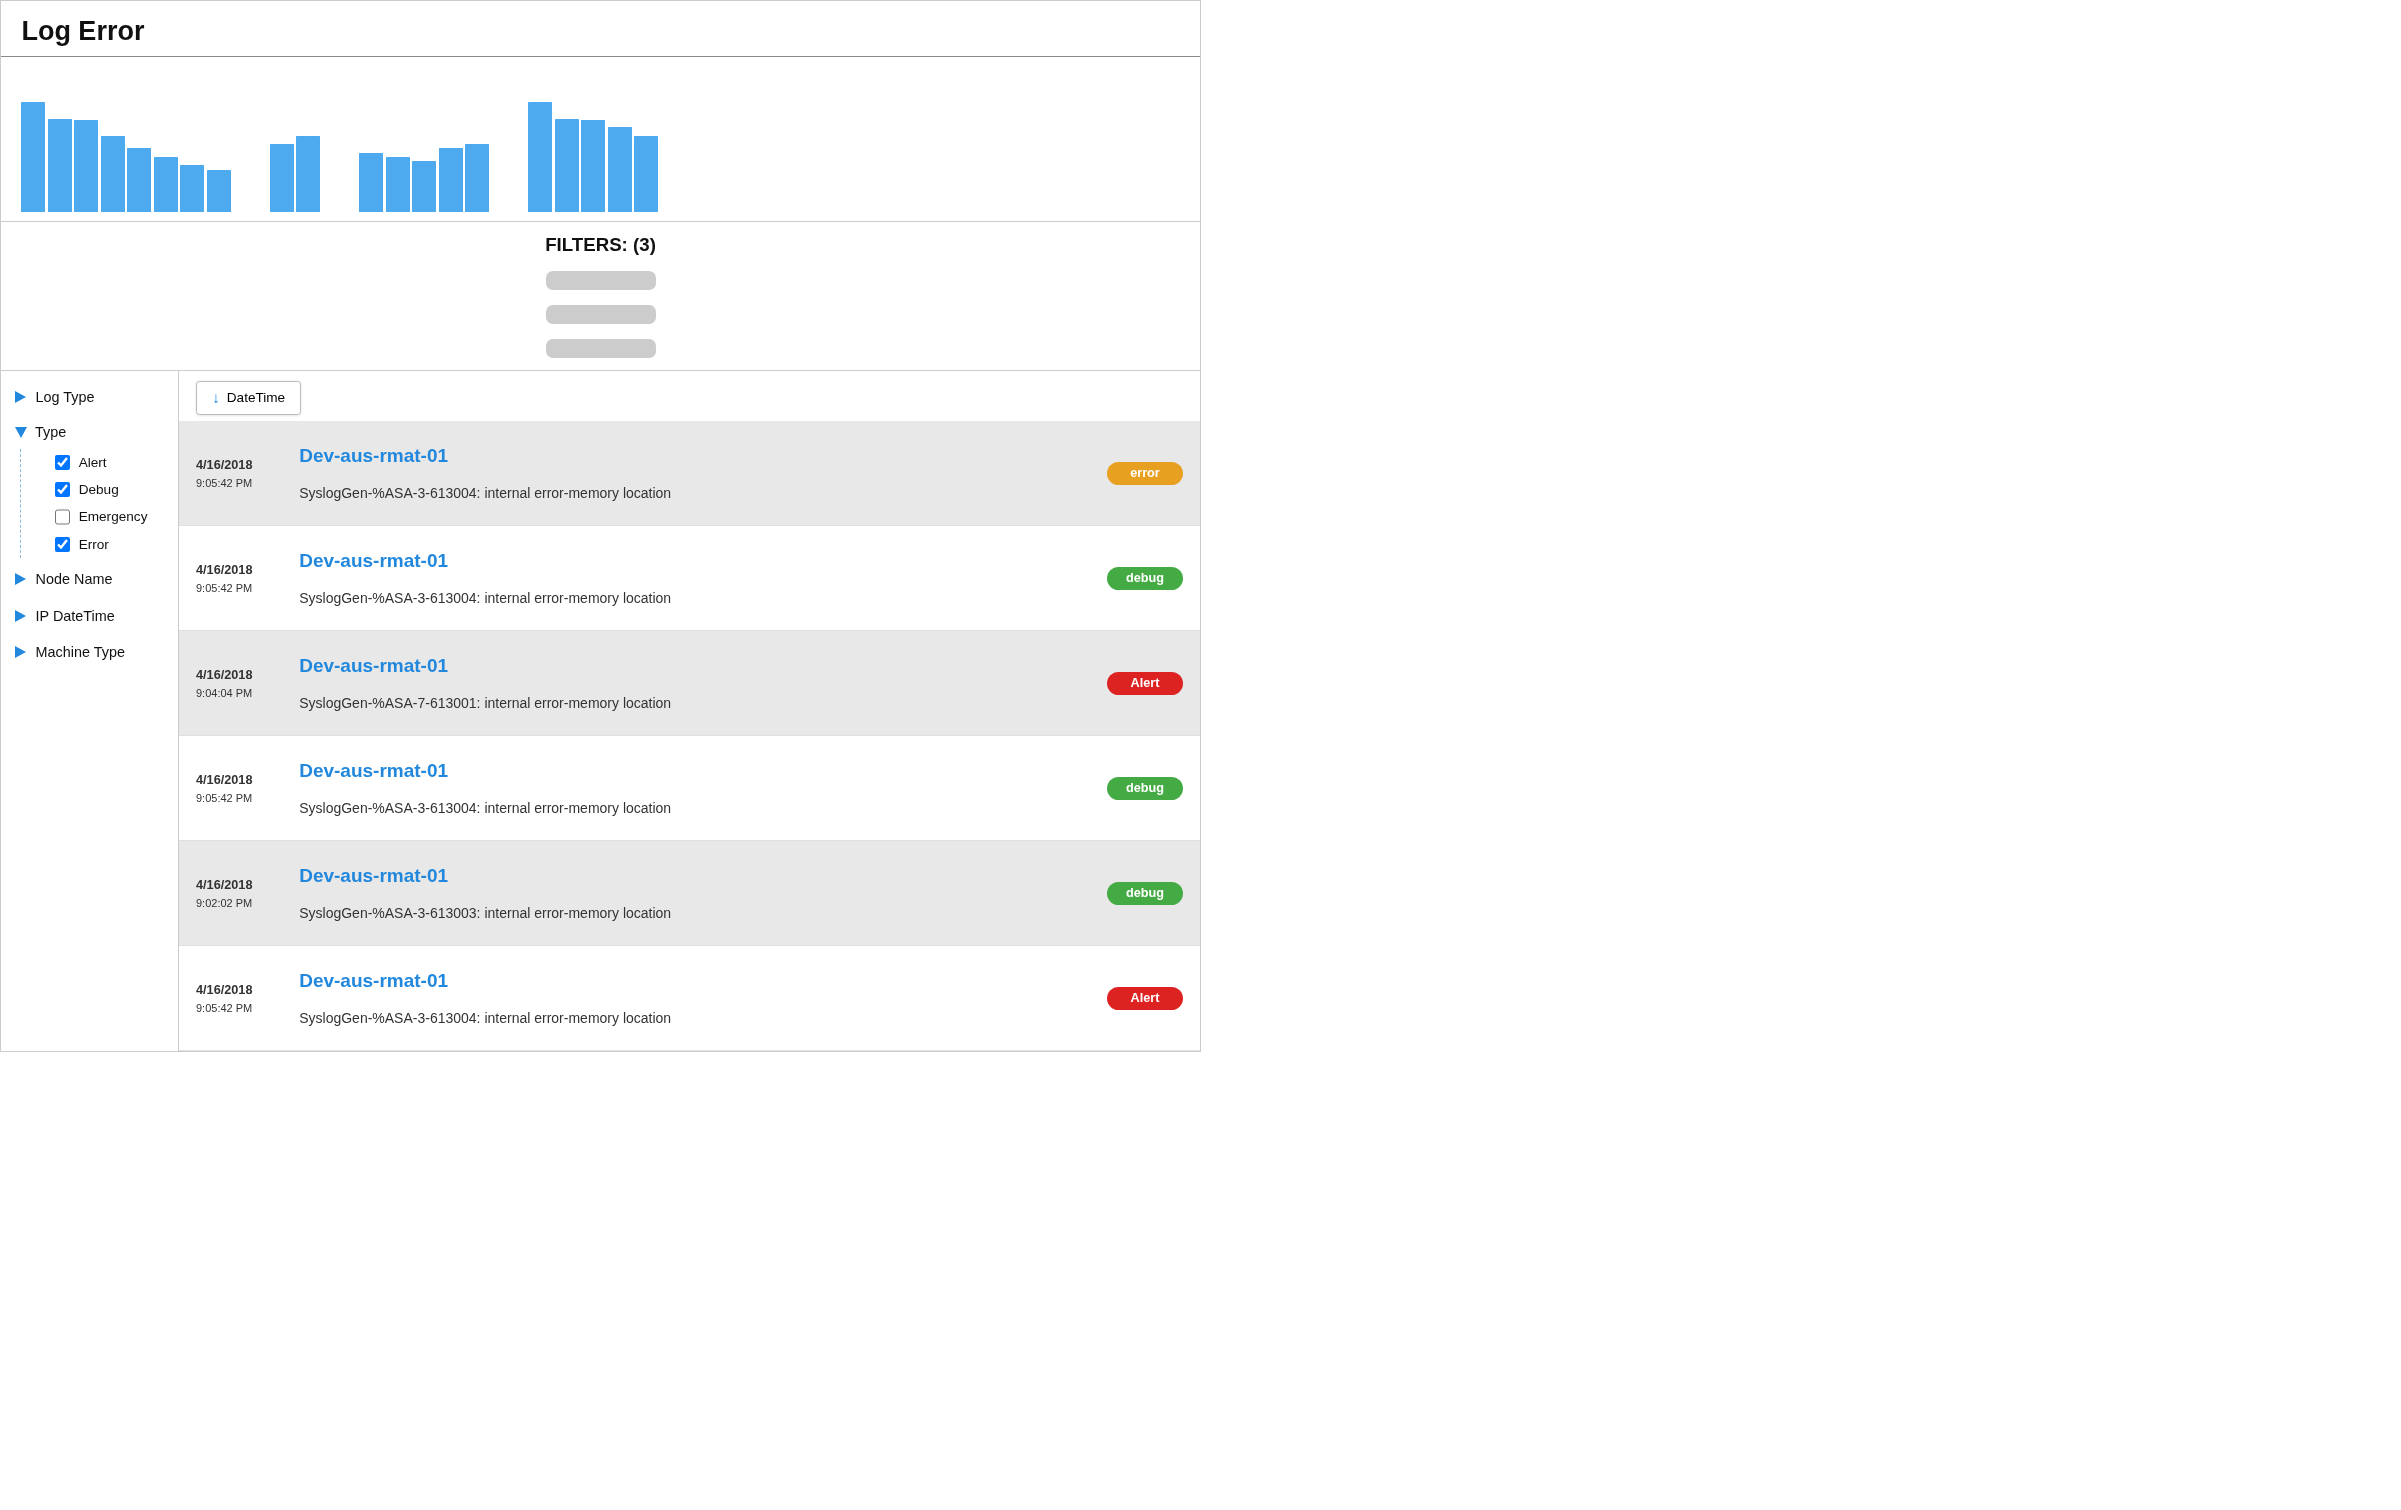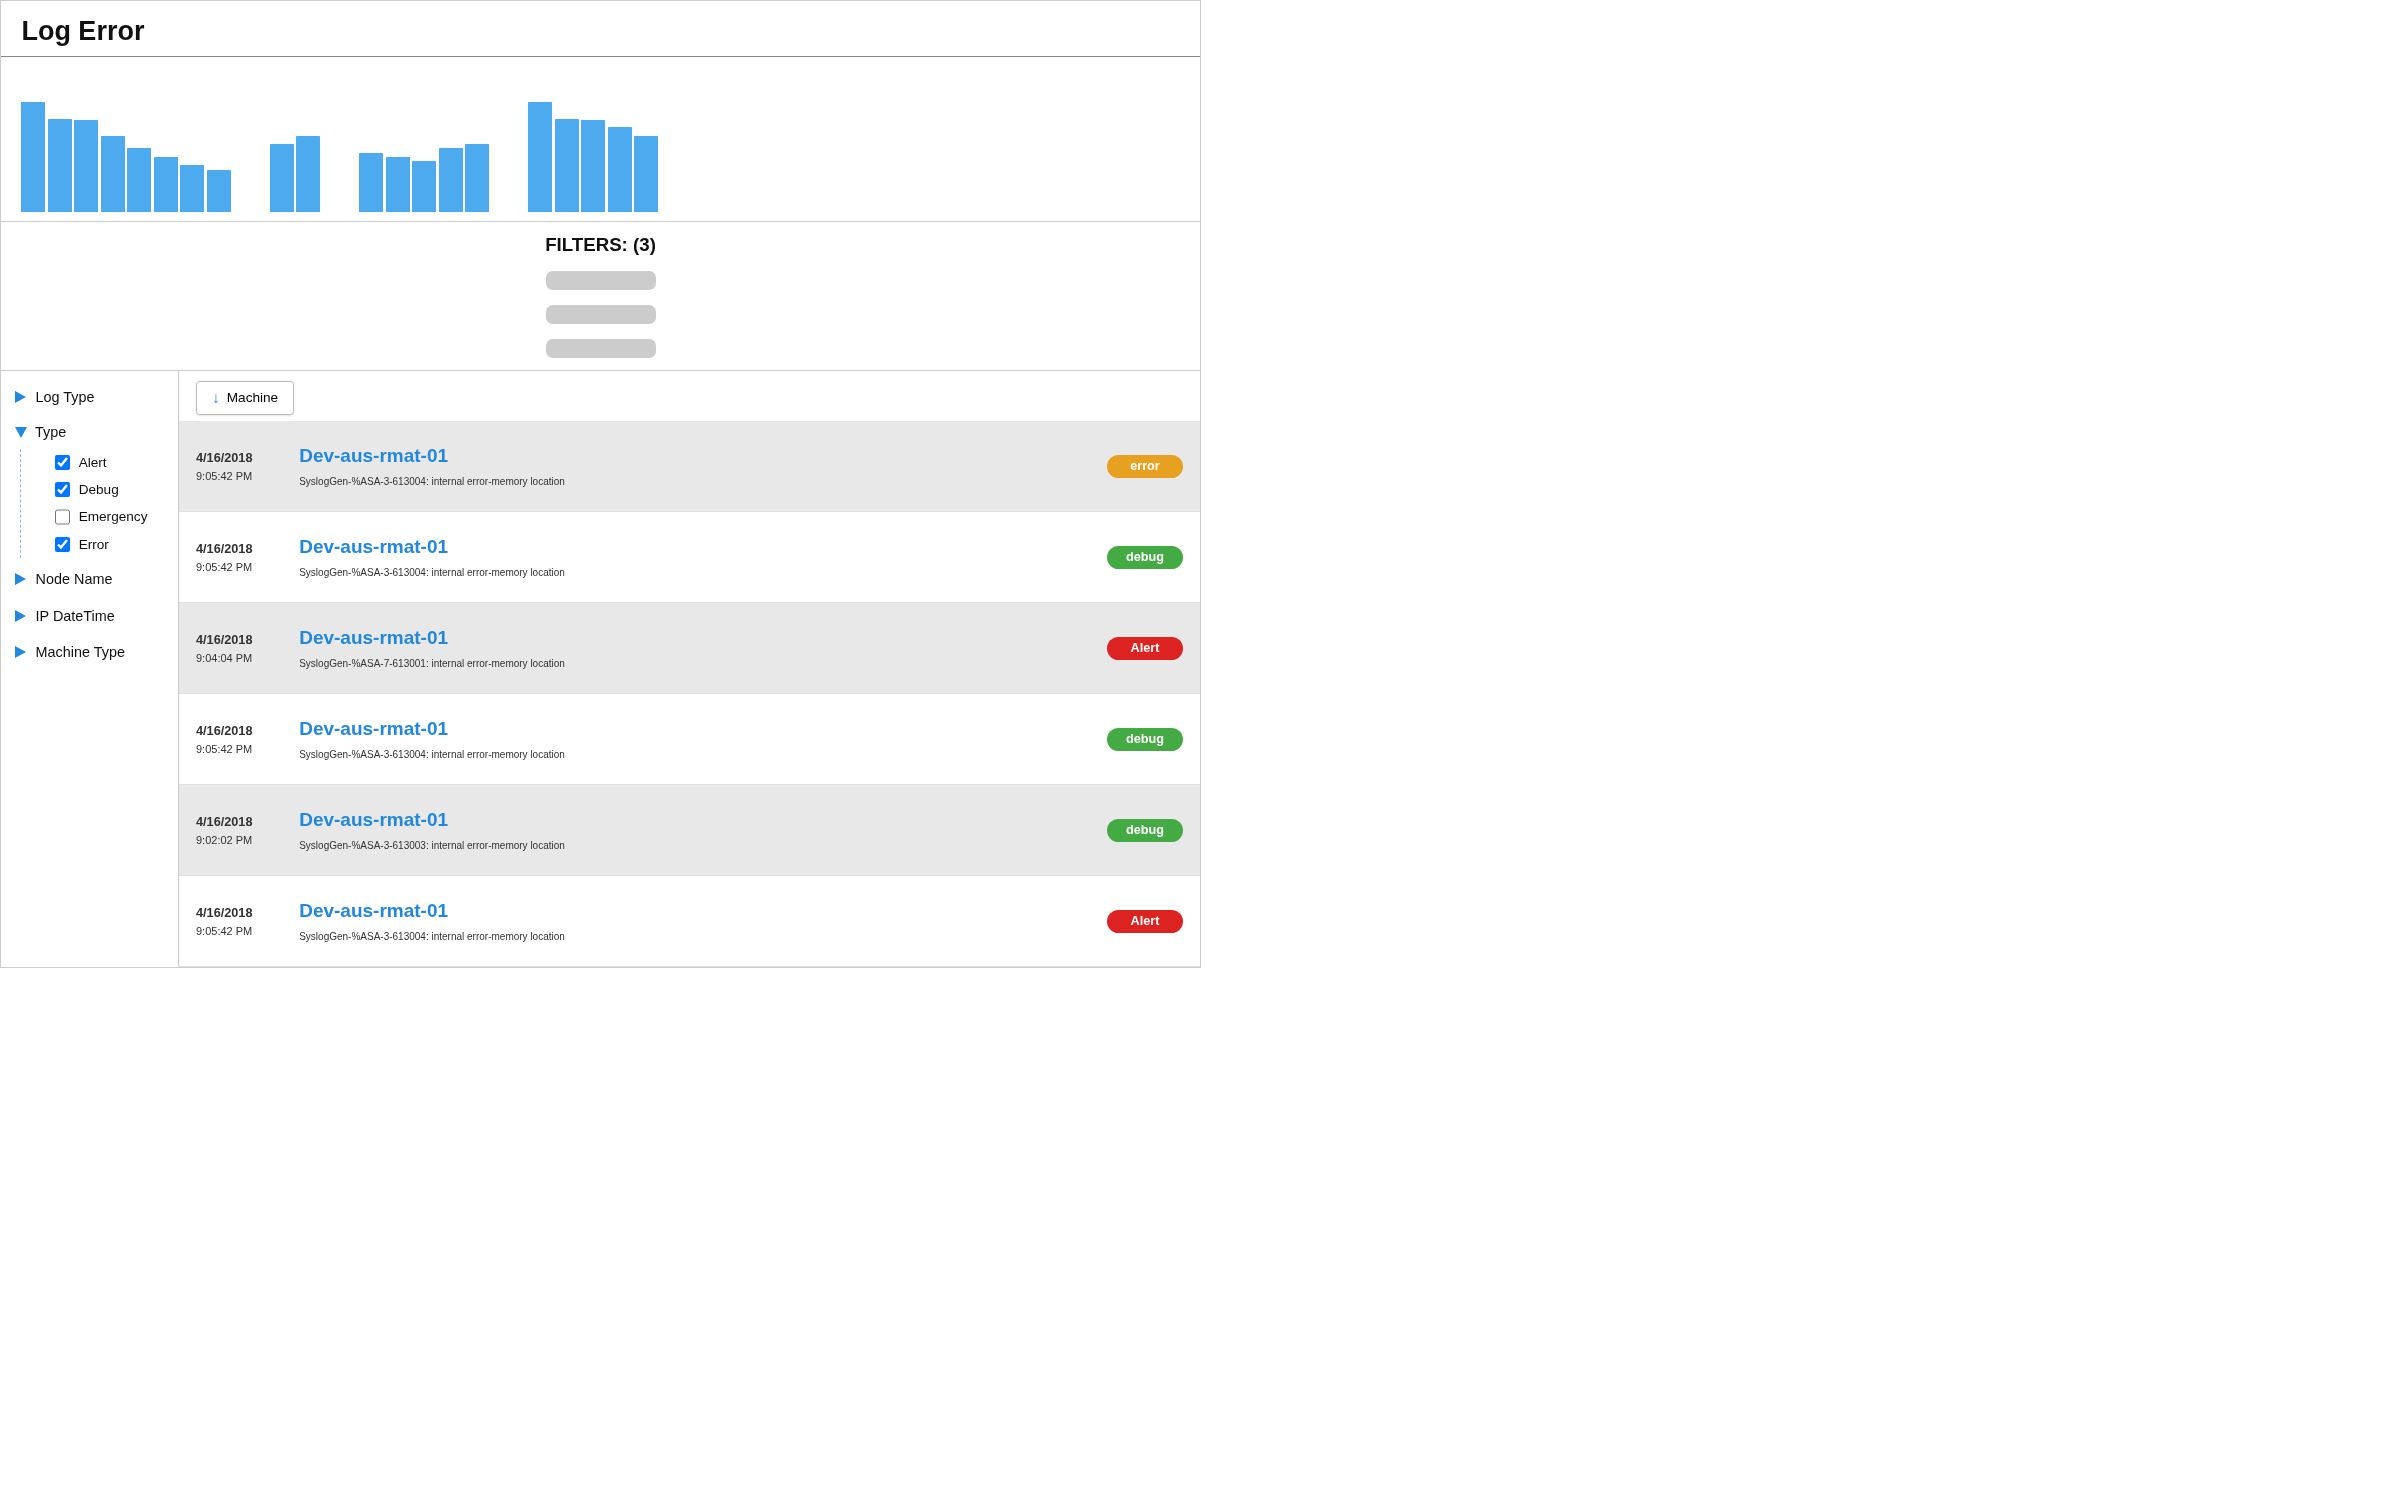--- a/index.html
+++ b/index.html
@@ -188,23 +188,23 @@
       flex: 1;
       padding: 0 10.2px;
     }
     .log-node {
       font-size: 19px;
       font-weight: 700;
       color: #2288dd;
       text-decoration: none;
     }
     .log-message {
-      font-size: 10px;
+      font-size: 14px;
       color: #333;
-      margin-top: 9px;
+      margin-top: 18px;
     }
     .log-badge {
       border-radius: 17px;
       padding: 4.2px 17px;
       font-size: 12.7px;
       font-weight: 700;
       color: #fff;
       min-width: 76px;
       text-align: center;
     }
@@ -303,21 +303,21 @@
       <span class="sidebar-item-label">Machine Type</span>
     </div>
 
   </div>
 
   <div class="log-list-area">
 
     <div class="sort-header">
       <button class="sort-btn">
         <span class="sort-arrow">↓</span>
-        <span>Machine</span>
+        <span>DateTime</span>
       </button>
     </div>
 
     <div id="log-entries">
         <div class="log-entry shaded">
     <div class="log-datetime">
       <div class="log-date">4/16/2018</div>
       <div class="log-time">9:05:42 PM</div>
     </div>
     <div class="log-body">

